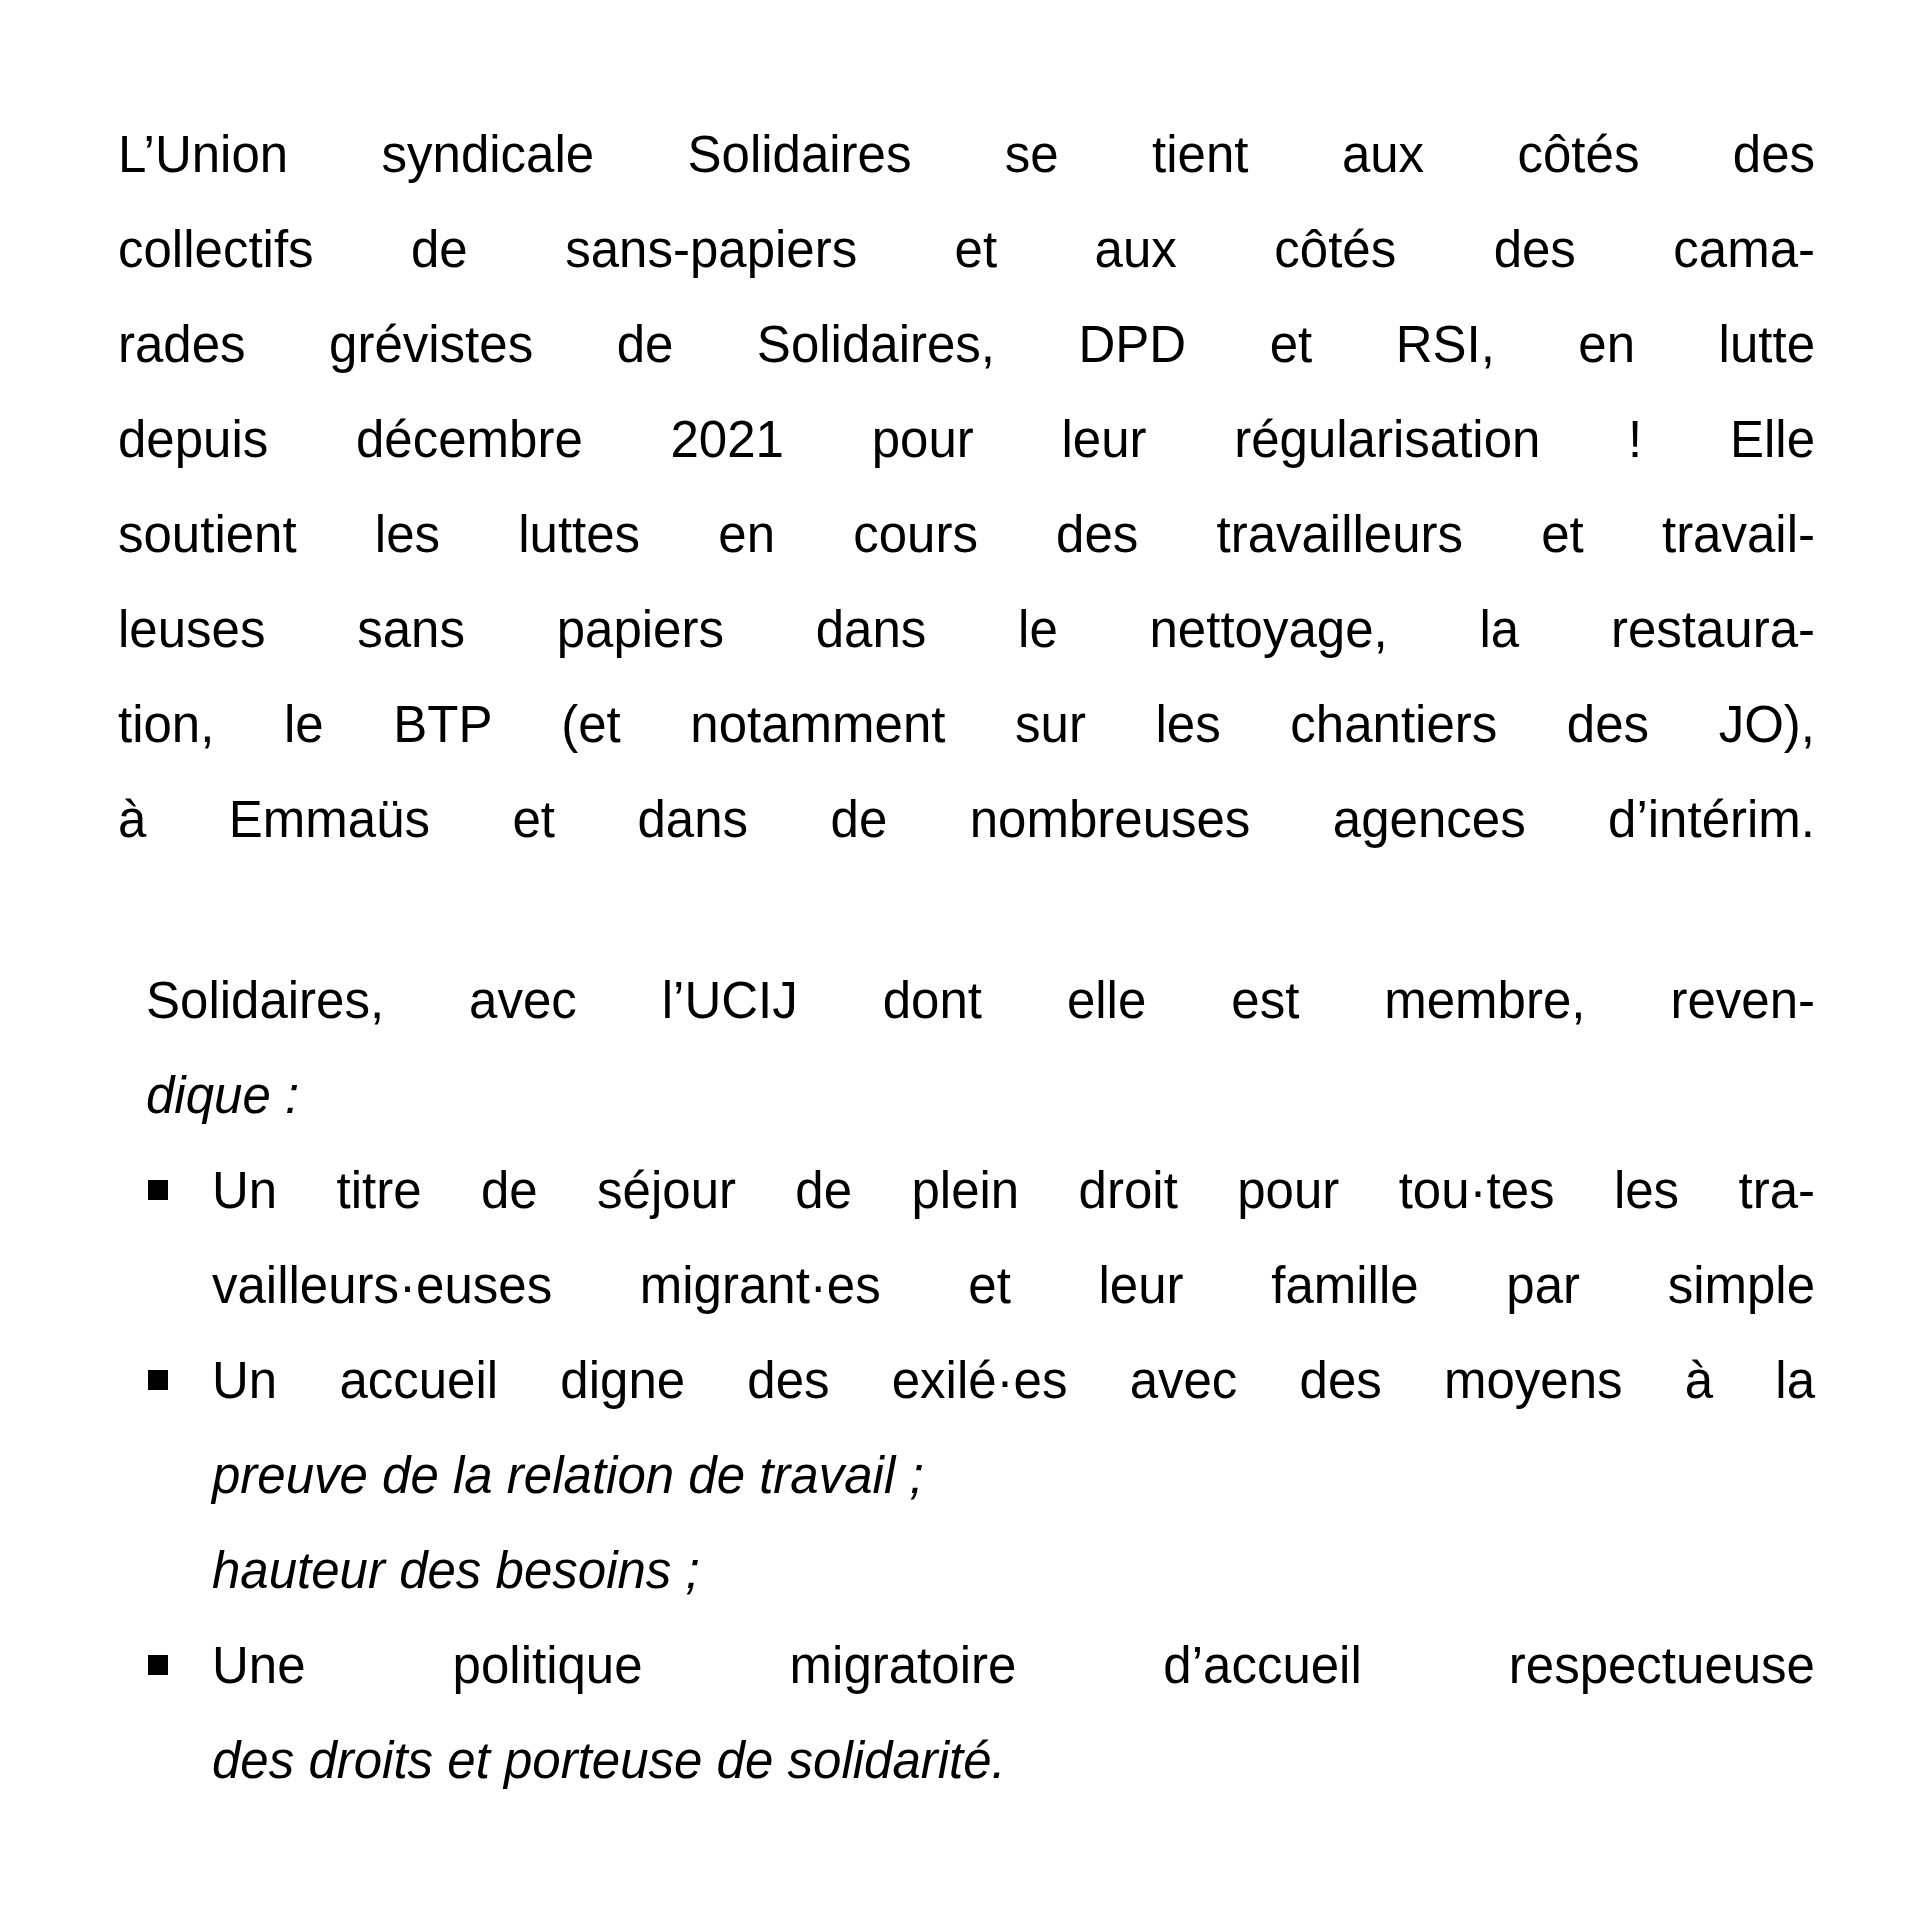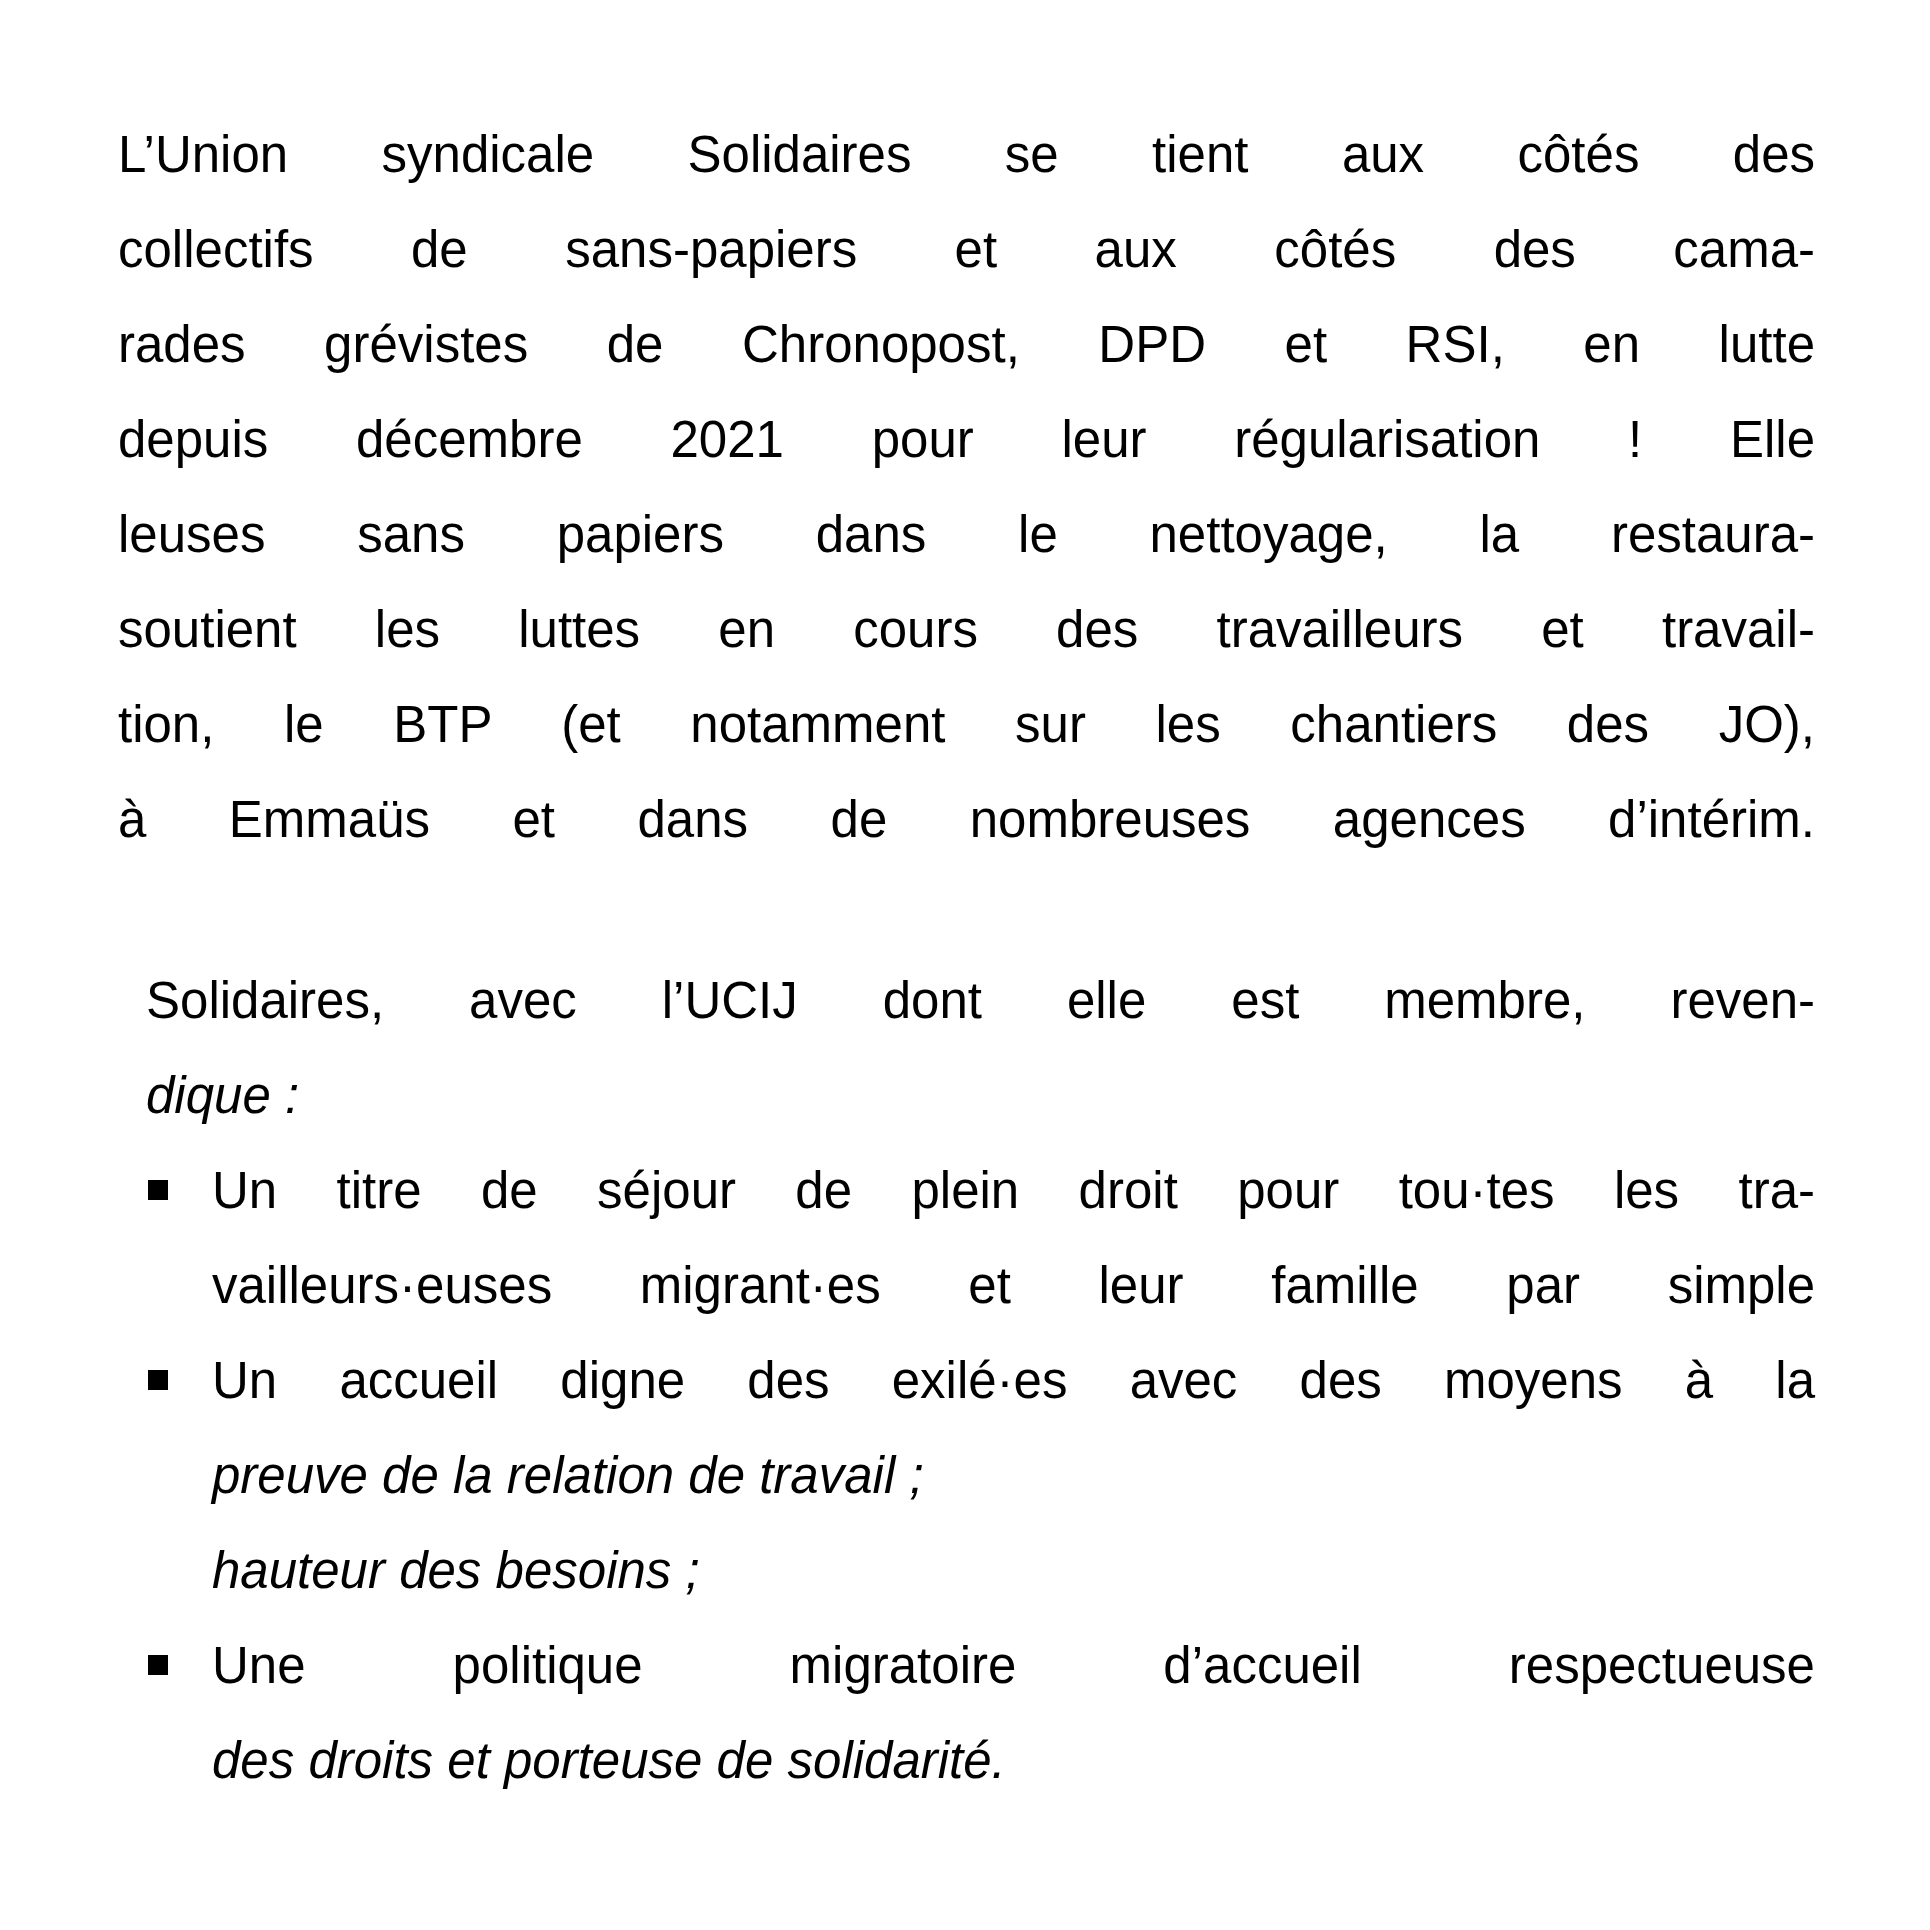--- a/index.html
+++ b/index.html
@@ -60,24 +60,24 @@
   }
 </style>
 </head>
 <body>
 
 <div class="doc">
 
   <div class="para first">
     <div class="line just"><span>L’Union syndicale Solidaires se tient aux côtés des</span></div>
     <div class="line just"><span>collectifs de sans-papiers et aux côtés des cama-</span></div>
-    <div class="line just"><span>rades grévistes de Chronopost, DPD et RSI, en lutte</span></div>
+    <div class="line just"><span>rades grévistes de Solidaires, DPD et RSI, en lutte</span></div>
     <div class="line just"><span>depuis décembre 2021 pour leur régularisation ! Elle</span></div>
+    <div class="line just"><span>soutient les luttes en cours des travailleurs et travail-</span></div>
     <div class="line just"><span>leuses sans papiers dans le nettoyage, la restaura-</span></div>
-    <div class="line just"><span>soutient les luttes en cours des travailleurs et travail-</span></div>
     <div class="line just"><span>tion, le BTP (et notamment sur les chantiers des JO),</span></div>
     <div class="line just"><span>à Emmaüs et dans de nombreuses agences d’intérim.</span></div>
   </div>
 
   <div class="para second">
     <div class="line just"><span>Solidaires, avec l’UCIJ dont elle est membre, reven-</span></div>
     <div class="line left"><span>dique :</span></div>
 
     <div class="line just hang"><span class="marker"></span><span>Un titre de séjour de plein droit pour tou·tes les tra-</span></div>
     <div class="line just hang"><span>vailleurs·euses migrant·es et leur famille par simple</span></div>

